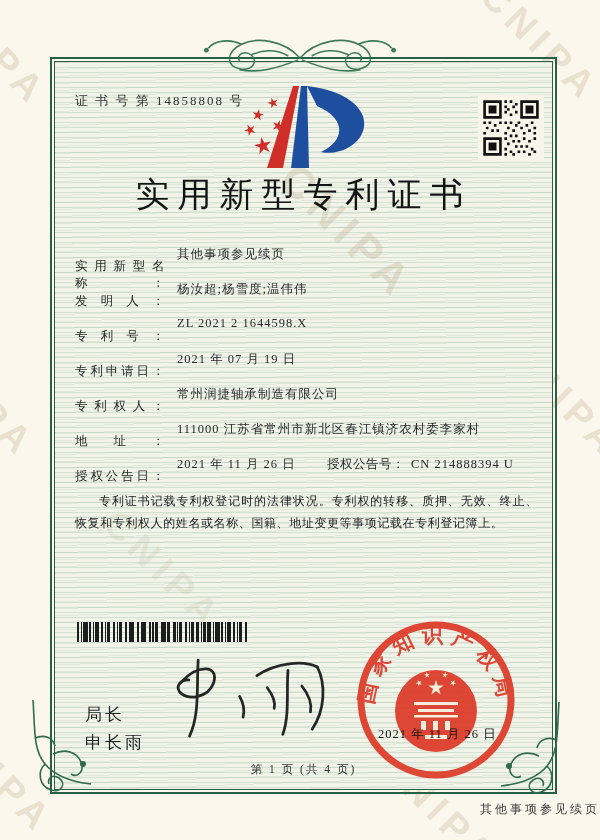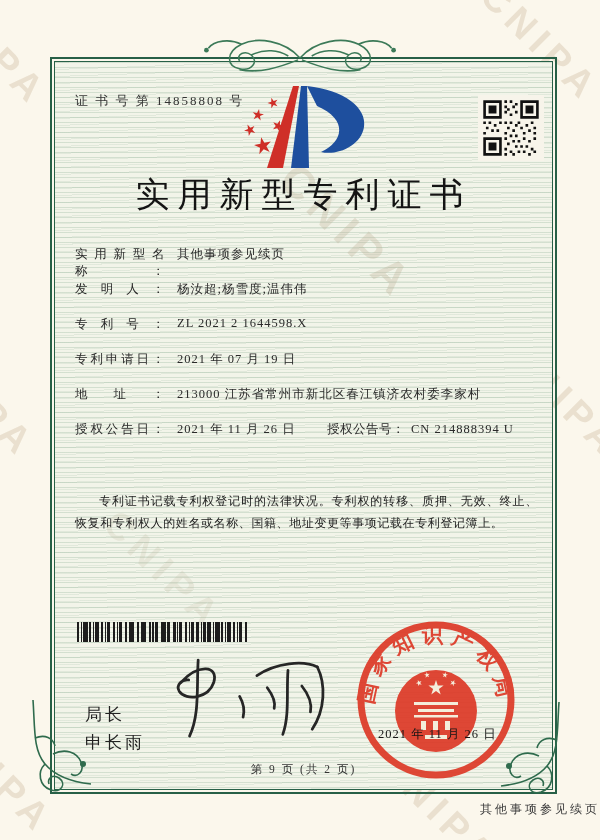--- a/index.html
+++ b/index.html
@@ -20,21 +20,21 @@
   .content{position:absolute;inset:0;z-index:2;}
   
   .cert-no{position:absolute;left:20px;top:30px;font-size:13px;letter-spacing:2px;color:#333;}
   .logo{position:absolute;left:178px;top:20px;width:180px;height:90px;}
   .qr{position:absolute;left:423px;top:33px;width:66px;height:66px;}
   .title{position:absolute;left:0;top:110px;width:100%;text-align:center;
          font-size:34px;font-weight:normal;letter-spacing:8px;color:#141414;}
   
   .fields{position:absolute;left:20px;top:184px;width:465px;font-size:12.5px;color:#2a2a2a;}
   .frow{position:relative;height:35px;letter-spacing:0.5px;}
-  .flabel{display:inline-block;width:90px;text-align:justify;text-align-last:justify;margin-right:12px;vertical-align:top;}
+  .flabel{display:inline-block;width:90px;text-align:justify;text-align-last:justify;margin-right:12px;vertical-align:top;margin-top:12px;}
   .fvalue{letter-spacing:1px;}
   .fpair2{position:absolute;left:252px;top:0;}
   .fpair2 .flabel2{margin-right:6px;}
   
   .paras{position:absolute;left:20px;top:428px;width:463px;font-size:12px;line-height:1.85;
          color:#222;text-align:justify;letter-spacing:0.6px;}
   .paras p{margin:0 0 3px 0;text-indent:2em;}
   
   .barcode{position:absolute;left:22px;top:560px;width:170px;height:20px;
       background-image:repeating-linear-gradient(90deg,#1d1d1d 0 2px,rgba(0,0,0,0) 2px 6px),
@@ -114,21 +114,24 @@
           <div class="frow">
             <span class="flabel">发明人：</span><span class="fvalue">杨汝超;杨雪度;温伟伟</span>
           </div>
           <div class="frow">
             <span class="flabel">专利号：</span><span class="fvalue">ZL 2021 2 1644598.X</span>
           </div>
           <div class="frow">
             <span class="flabel">专利申请日：</span><span class="fvalue">2021 年 07 月 19 日</span>
           </div>
           <div class="frow">
-            <span class="flabel">地址：</span><span class="fvalue">213000 江苏省常州市新北区春江镇济农村委李家村</span>
+            <span class="flabel">专利权人：</span><span class="fvalue">常州润捷轴承制造有限公司</span>
+          </div>
+          <div class="frow">
+            <span class="flabel">地址：</span><span class="fvalue">111000 江苏省常州市新北区春江镇济农村委李家村</span>
           </div>
           <div class="frow">
             <span class="flabel">授权公告日：</span><span class="fvalue">2021 年 11 月 26 日</span>
             <span class="fpair2">
               <span class="flabel2">授权公告号：</span><span class="fvalue">CN 214888394 U</span>
             </span>
           </div>
         </div>
 
         <div class="paras">
@@ -174,21 +177,21 @@
               <rect x="60" y="97" width="44" height="2.5"></rect>
               <rect x="67" y="103" width="5" height="9"></rect>
               <rect x="79" y="103" width="5" height="9"></rect>
               <rect x="91" y="103" width="5" height="9"></rect>
               <rect x="71" y="117" width="22" height="4"></rect>
             </g>
           </g>
         </svg>
         <div class="seal-date">2021 年 11 月 26 日</div>
 
-        <div class="page-no">第 9 页 (共 2 页)</div>
+        <div class="page-no">第 1 页 (共 4 页)</div>
       </div>
     </div>
   </div>
 
   <svg class="orn-top" viewBox="0 0 240 44">
     <g stroke="#3c7a58" fill="none" stroke-width="1.6">
       <g id="ohalf">
         <path d="M120,24 C104,6 76,2 60,10 C44,18 44,32 58,35 C70,38 78,28 70,21 C64,16 54,20 58,27"></path>
         <path d="M118,26 C98,34 78,40 58,36"></path>
         <path d="M60,10 C48,4 32,6 26,14"></path>

